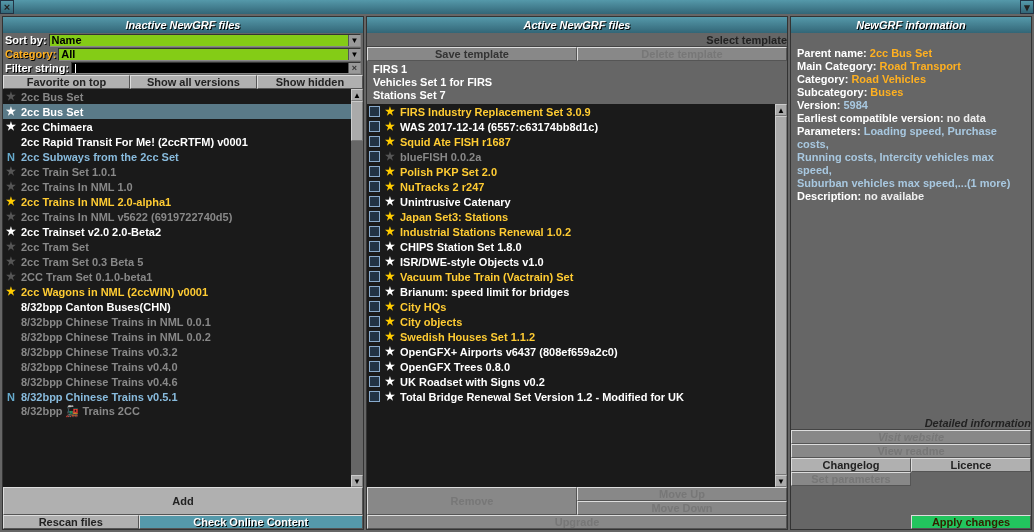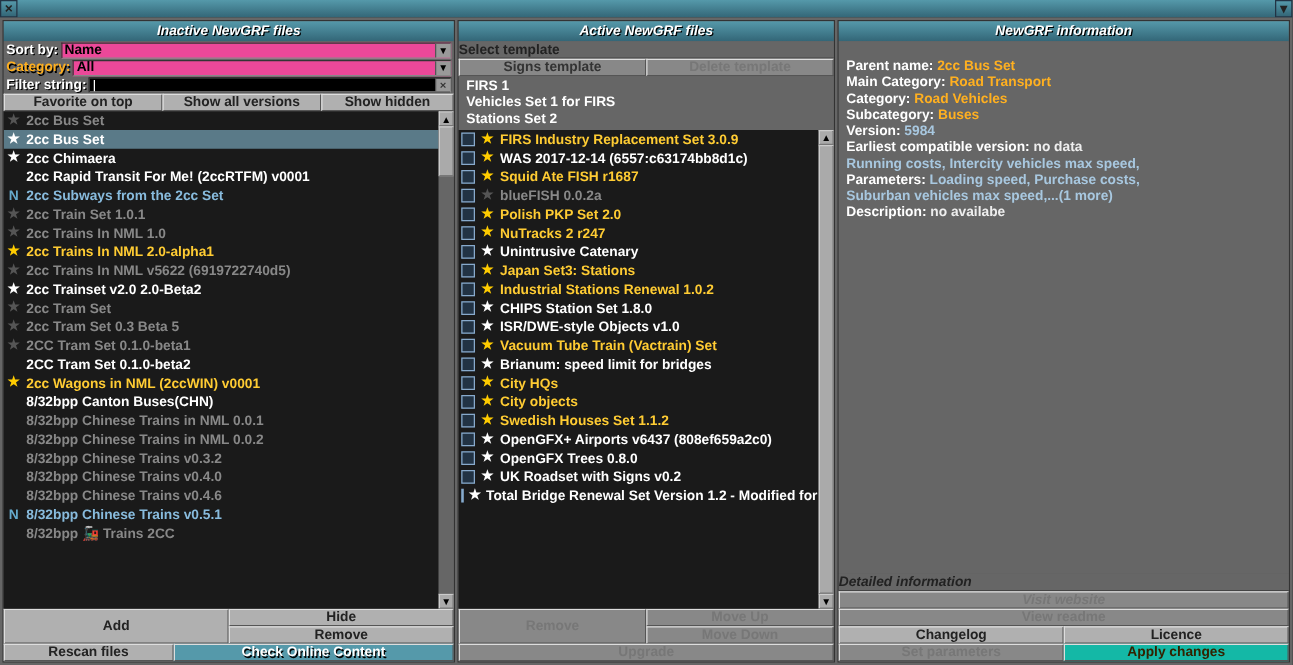--- a/index.html
+++ b/index.html
@@ -55,21 +55,21 @@
     min-height: 0;
   }
   .panel {
     background: #666666;
     border: 1px solid #333;
     display: flex;
     flex-direction: column;
     min-height: 0;
   }
   .panel-left { width: 362px; }
-  .panel-mid { width: 302px; }
+  .panel-mid { width: 422px; }
   .panel-right { flex: 1; }
   .panel-header {
     background: linear-gradient(to bottom, #5599aa, #336677);
     color: #fff;
     text-align: center;
     height: 16px;
     line-height: 16px;
     text-shadow: 1px 1px 0 #000;
     font-style: italic;
   }
@@ -78,21 +78,21 @@
     align-items: center;
     background: #666666;
     height: 14px;
     gap: 2px;
     padding: 0 2px;
   }
   .label-white { color: #fff; text-shadow: 1px 1px 0 #000; }
   .label-orange { color: #ffb020; text-shadow: 1px 1px 0 #000; }
   .dropdown {
     flex: 1;
-    background: #ec4899;
+    background: #84cc16;
     border: 1px inset #888;
     height: 13px;
     display: flex;
     align-items: flex-end;
     padding: 0 2px;
     position: relative;
   }
   .dropdown .arrow {
     position: absolute;
     right: 0;
@@ -142,22 +142,23 @@
     background: #888;
     color:#333;
   }
   .btn.disabled { color: #777; }
   .btn.accent {
     background: #5599aa;
     color:#fff;
     text-shadow:1px 1px 0 #000;
   }
   .btn.yellow {
-    background: #14b8a6;
+    background: #22c55e;
     color:#332200;
+    margin-top:43px;
   }
   .list {
     flex: 1;
     background: #1a1a1a;
     overflow: hidden;
     position: relative;
     min-height: 0;
   }
   .list-inner {
     position:absolute;left:0;right:12px;top:0;bottom:0;
@@ -187,21 +188,21 @@
   .star.gold { color: #ffcc00; }
   .star.white { color: #ffffff; }
   .star.dim { color: #555; }
   .n-badge { color:#66aacc; font-weight:bold; width:12px; text-align:center;}
   .sq { width:11px;height:11px;border:1px solid #88aacc;background:#223344;display:inline-block;}
   .t-gold{color:#ffcc33;}
   .t-white{color:#fff;}
   .t-blue{color:#88bbdd;}
   .t-dim{color:#888;}
   .mid-sub {
-    background:#666;text-align:left;height:14px;line-height:14px;color:#222;
+    background:#666;text-align:right;height:14px;line-height:14px;color:#222;
     border-bottom:1px solid #444;
   }
   .pre-list {
     background:#666;color:#fff;padding:2px 6px;font-size:11px;line-height:13px;
   }
   .info-body {
     flex:1; background:#666;padding:14px 6px;color:#fff;font-size:11px;line-height:13px;
     overflow:hidden;
   }
   .info-body .k{color:#fff;}
@@ -304,24 +305,20 @@
             </div>
             <div class="row">
               <span class="star dim">★</span>
               <span class="t-dim">2cc Tram Set 0.3 Beta 5</span>
             </div>
             <div class="row">
               <span class="star dim">★</span>
               <span class="t-dim">2CC Tram Set 0.1.0-beta1</span>
             </div>
             <div class="row">
-              <span class="star"></span>
-              <span class="t-white">2CC Tram Set 0.1.0-beta2</span>
-            </div>
-            <div class="row">
               <span class="star gold">★</span>
               <span class="t-gold">2cc Wagons in NML (2ccWIN) v0001</span>
             </div>
             <div class="row">
               <span class="star"></span>
               <span class="t-white">8/32bpp Canton Buses(CHN)</span>
             </div>
             <div class="row">
               <span class="star"></span>
               <span class="t-dim">8/32bpp Chinese Trains in NML 0.0.1</span>
@@ -357,42 +354,38 @@
               <div class="sb-thumb" style="top:0;height:40px"></div>
             </div>
           <div class="sb-btn">▼</div>
         </div>
       </div>
 
       <div class="two-col-btn">
         <div class="col">
           <div class="btn" style="height:28px;line-height:26px">Add</div>
         </div>
-        <div class="col">
-          <div class="btn">Hide</div>
-          <div class="btn">Remove</div>
-        </div>
       </div>
       <div class="btn-row">
         <div class="btn" style="flex:0.6">Rescan files</div>
         <div class="btn accent" style="flex:1">Check Online Content</div>
       </div>
     </div>
 
     <div class="panel panel-mid">
       <div class="panel-header">Active NewGRF files</div>
       <div class="mid-sub">Select template</div>
       <div class="btn-row">
-        <div class="btn dark" style="flex:1">Signs template</div>
+        <div class="btn dark" style="flex:1">Save template</div>
         <div class="btn dark disabled" style="flex:1">Delete template</div>
       </div>
       <div class="pre-list">
         <span>FIRS 1</span>
         <span>Vehicles Set 1 for FIRS</span>
-        <span>Stations Set 2</span>
+        <span>Stations Set 7</span>
       </div>
 
       <div class="list">
         <div class="list-inner" id="mid-list">
             <div class="row">
               <span class="sq"></span>
               <span class="star gold">★</span>
               <span class="t-gold">FIRS Industry Replacement Set 3.0.9</span>
             </div>
             <div class="row">
@@ -516,22 +509,22 @@
 
     <div class="panel panel-right">
       <div class="panel-header">NewGRF information</div>
       <div class="info-body">
         <div><span class="k">Parent name:</span> <span class="v-orange">2cc Bus Set</span></div>
         <div><span class="k">Main Category:</span> <span class="v-orange">Road Transport</span></div>
         <div><span class="k">Category:</span> <span class="v-orange">Road Vehicles</span></div>
         <div><span class="k">Subcategory:</span> <span class="v-orange">Buses</span></div>
         <div><span class="k">Version:</span> <span class="v-link">5984</span></div>
         <div><span class="k">Earliest compatible version:</span> <span class="v-white">no data</span></div>
+        <div><span class="k">Parameters:</span> <span class="v-link">Loading speed, Purchase costs,</span></div>
         <div><span class="v-link">Running costs, Intercity vehicles max speed,</span></div>
-        <div><span class="k">Parameters:</span> <span class="v-link">Loading speed, Purchase costs,</span></div>
         <div><span class="v-link">Suburban vehicles max speed,...(1 more)</span></div>
         <div><span class="k">Description:</span> <span class="v-white">no availabe</span></div>
       </div>
       <div class="mid-sub" style="font-style:italic">Detailed information</div>
       <div class="btn dark disabled" style="font-style:italic">Visit website</div>
       <div class="btn dark disabled" style="">View readme</div>
       <div class="btn-row">
         <div class="btn" style="flex:1">Changelog</div>
         <div class="btn" style="flex:1">Licence</div>
       </div>

